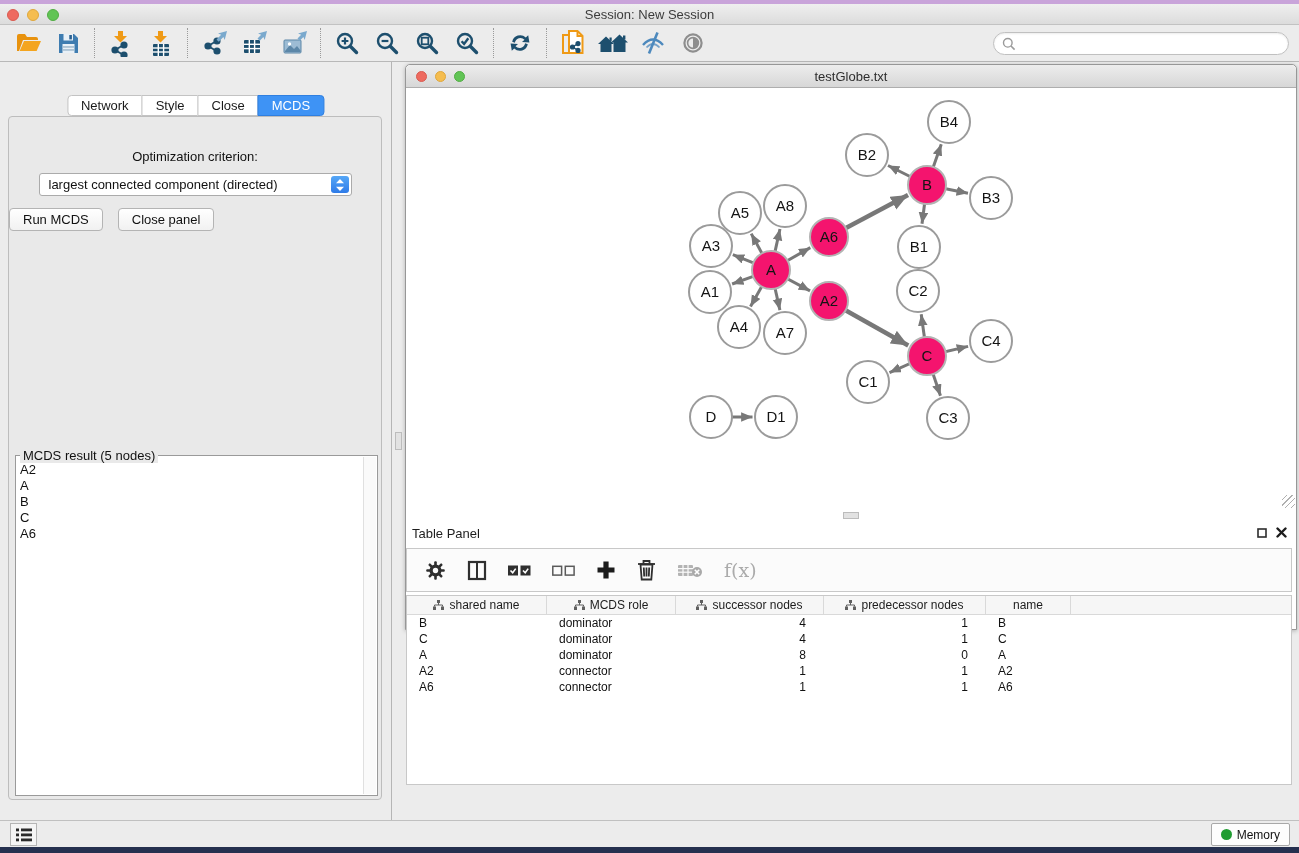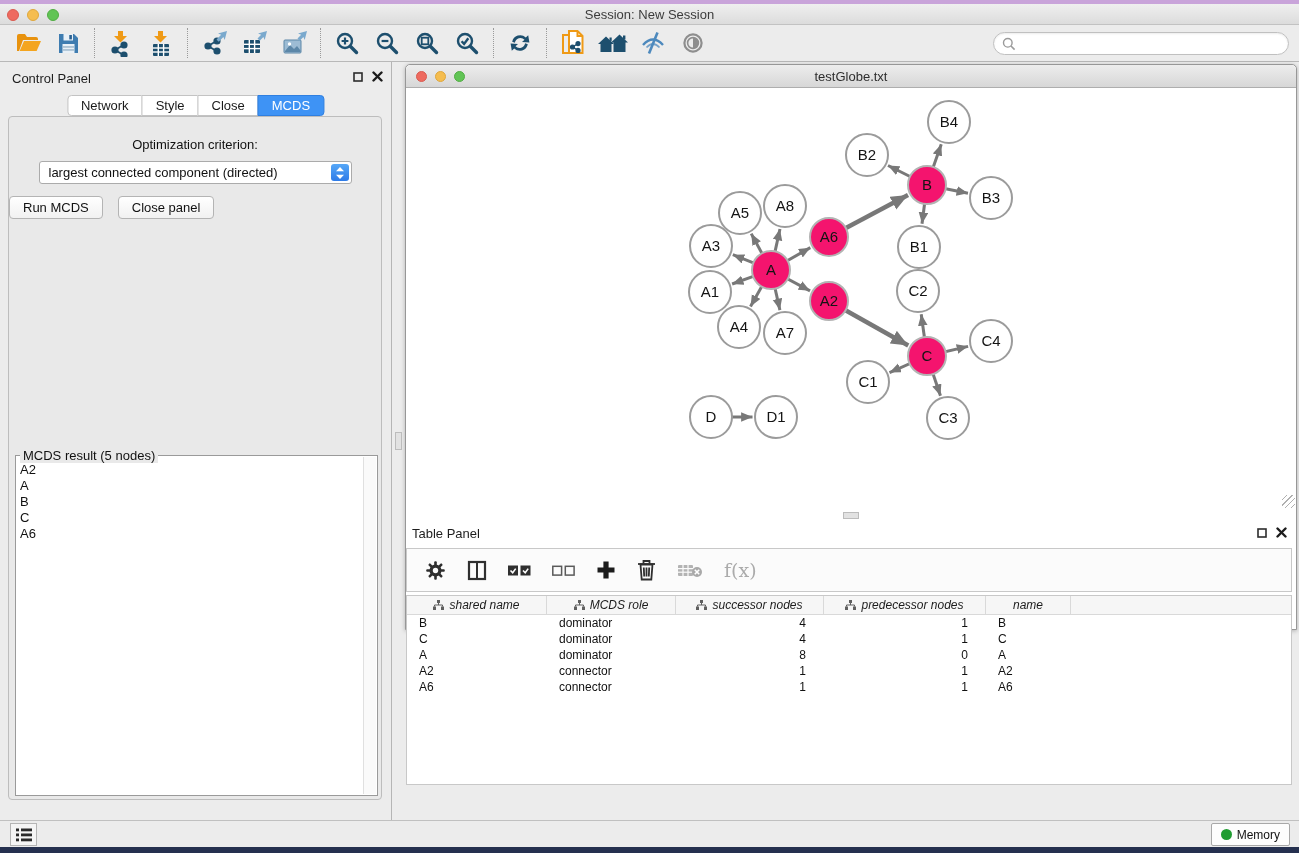--- a/index.html
+++ b/index.html
@@ -37,21 +37,21 @@
 
   .cp-tabs { position:absolute; top:33px; left:50%; transform:translateX(-50%); display:flex; z-index:3; }
   .tab { height:21px; line-height:19px; padding:0 13px; font-size:13px; background:#fff;
     border:1px solid #c3c3c3; margin-left:-1px; color:#1a1a1a; cursor:default; }
   .tab:first-child { border-radius:4px 0 0 4px; margin-left:0; }
   .tab:last-child { border-radius:0 4px 4px 0; }
   .tab.active { background:#3e93f5; border-color:#2f7fe0; color:#fff; }
 
   .cp-box { position:absolute; left:8px; right:9px; top:54px; bottom:20px; background:#e9e9e9;
     border:1px solid #bdbdbd; border-radius:4px; }
-  .opt-label { text-align:center; font-size:13px; margin-top:20px; color:#111; }
+  .opt-label { text-align:center; font-size:13px; margin-top:32px; color:#111; }
   .criterion { position:relative; width:313px; height:23px; margin:9px auto 0 auto; background:#fff;
     border:1px solid #ababab; border-radius:3px; font-size:13px; line-height:21px; padding-left:9px; color:#111; }
   .stepper { position:absolute; right:2px; top:2px; width:18px; height:17px; border-radius:3px;
     background:linear-gradient(#55a7f7,#2e7be8); display:flex; align-items:center; justify-content:center; }
   .btn-row { display:flex; justify-content:flex-start; gap:15px; margin-top:12px; }
   .pbtn { height:23px; padding:0 13px; font-size:13px; background:linear-gradient(#ffffff,#f1f1f1);
     border:1px solid #b4b4b4; border-radius:4px; color:#111; cursor:default; }
 
   .result-fieldset { position:absolute; left:6px; right:3px; top:338px; bottom:3px; background:#fff; border:1px solid #9a9a9a; }
   .result-legend { position:absolute; top:-8px; left:4px; background:#e9e9e9; padding:0 3px; font-size:13px; color:#111; }
@@ -77,21 +77,21 @@
 
   
   .table-panel { position:absolute; left:12px; top:458px; width:894px; height:300px; }
   .tp-toolbar { position:absolute; left:1px; right:7px; top:28px; height:44px; background:#fbfbfb;
     border:1px solid #c8c8c8; display:flex; align-items:center; gap:21px; padding-left:18px; }
   .tico { display:flex; align-items:center; justify-content:center; cursor:default; }
   .fx { font-family:"DejaVu Serif", serif; font-size:19px; color:#ababab; }
   .tp-table { position:absolute; left:1px; right:7px; top:75px; height:190px; background:#fff; border:1px solid #c8c8c8; overflow:hidden; }
   .thead { display:flex; height:19px; background:#f6f6f6; border-bottom:1px solid #d9d9d9; }
   .hcell { display:flex; align-items:center; justify-content:center; gap:5px; font-size:12px; color:#1c1c1c;
-    border-right:1px solid #d9d9d9; height:100%;font-style:italic; }
+    border-right:1px solid #d9d9d9; height:100%; }
   .trow { display:flex; height:16px; align-items:center; }
   .tcell { font-size:12px; color:#111; overflow:hidden; white-space:nowrap; }
   .tcell.l { text-align:left; padding-left:12px; } .tcell.r { text-align:right; padding-right:18px; }
   .tp-tabs { position:absolute; top:269px; left:0; right:0; display:flex; justify-content:center; }
   .ttab { height:22px; line-height:20px; padding:0 12px; font-size:13px; background:linear-gradient(#fdfdfd,#f3f3f3);
     border:1px solid #c6c6c6; margin-left:-1px; color:#1a1a1a; cursor:default; }
   .ttab:first-child { border-radius:4px 0 0 4px; margin-left:0; } .ttab:last-child { border-radius:0 4px 4px 0; }
   .ttab.active { background:#3e93f5; border-color:#3171d9; color:#fff; }
 
   
@@ -281,34 +281,20 @@
   <div class="searchbox">
     <svg width="14" height="14" viewBox="0 0 14 14">
         <circle cx="5.8" cy="5.8" r="4.3" fill="none" stroke="#9a9a9a" stroke-width="1.4"></circle>
         <line x1="9" y1="9" x2="12.6" y2="12.6" stroke="#9a9a9a" stroke-width="1.6"></line>
       </svg>
     <input type="text" placeholder="" style="">
   </div>
 </div>
 
 <div class="control-panel">
-  <div class="panel-head">
-    <span class="ptitle">Control Panel</span>
-    <span class="winctl">
-      <svg width="10" height="10" viewBox="0 0 10 10">
-          <rect x="1" y="1" width="8" height="8" fill="none" stroke="#2c2c2c" stroke-width="1.6"></rect>
-        </svg>
-      <svg width="11" height="11" viewBox="0 0 11 11">
-          <g stroke="#1c1c1c" stroke-width="2.4" stroke-linecap="round">
-            <line x1="1.5" y1="1.5" x2="9.5" y2="9.5"></line>
-            <line x1="9.5" y1="1.5" x2="1.5" y2="9.5"></line>
-          </g>
-        </svg>
-    </span>
-  </div>
   <div class="cp-tabs">
       <div class="tab">Network</div>
       <div class="tab">Style</div>
       <div class="tab">Close</div>
       <div class="tab active">MCDS</div>
     </div>
   <div class="cp-box">
     <div class="opt-label">Optimization criterion:</div>
     <div class="criterion">
       <span>largest connected component (directed)</span>

